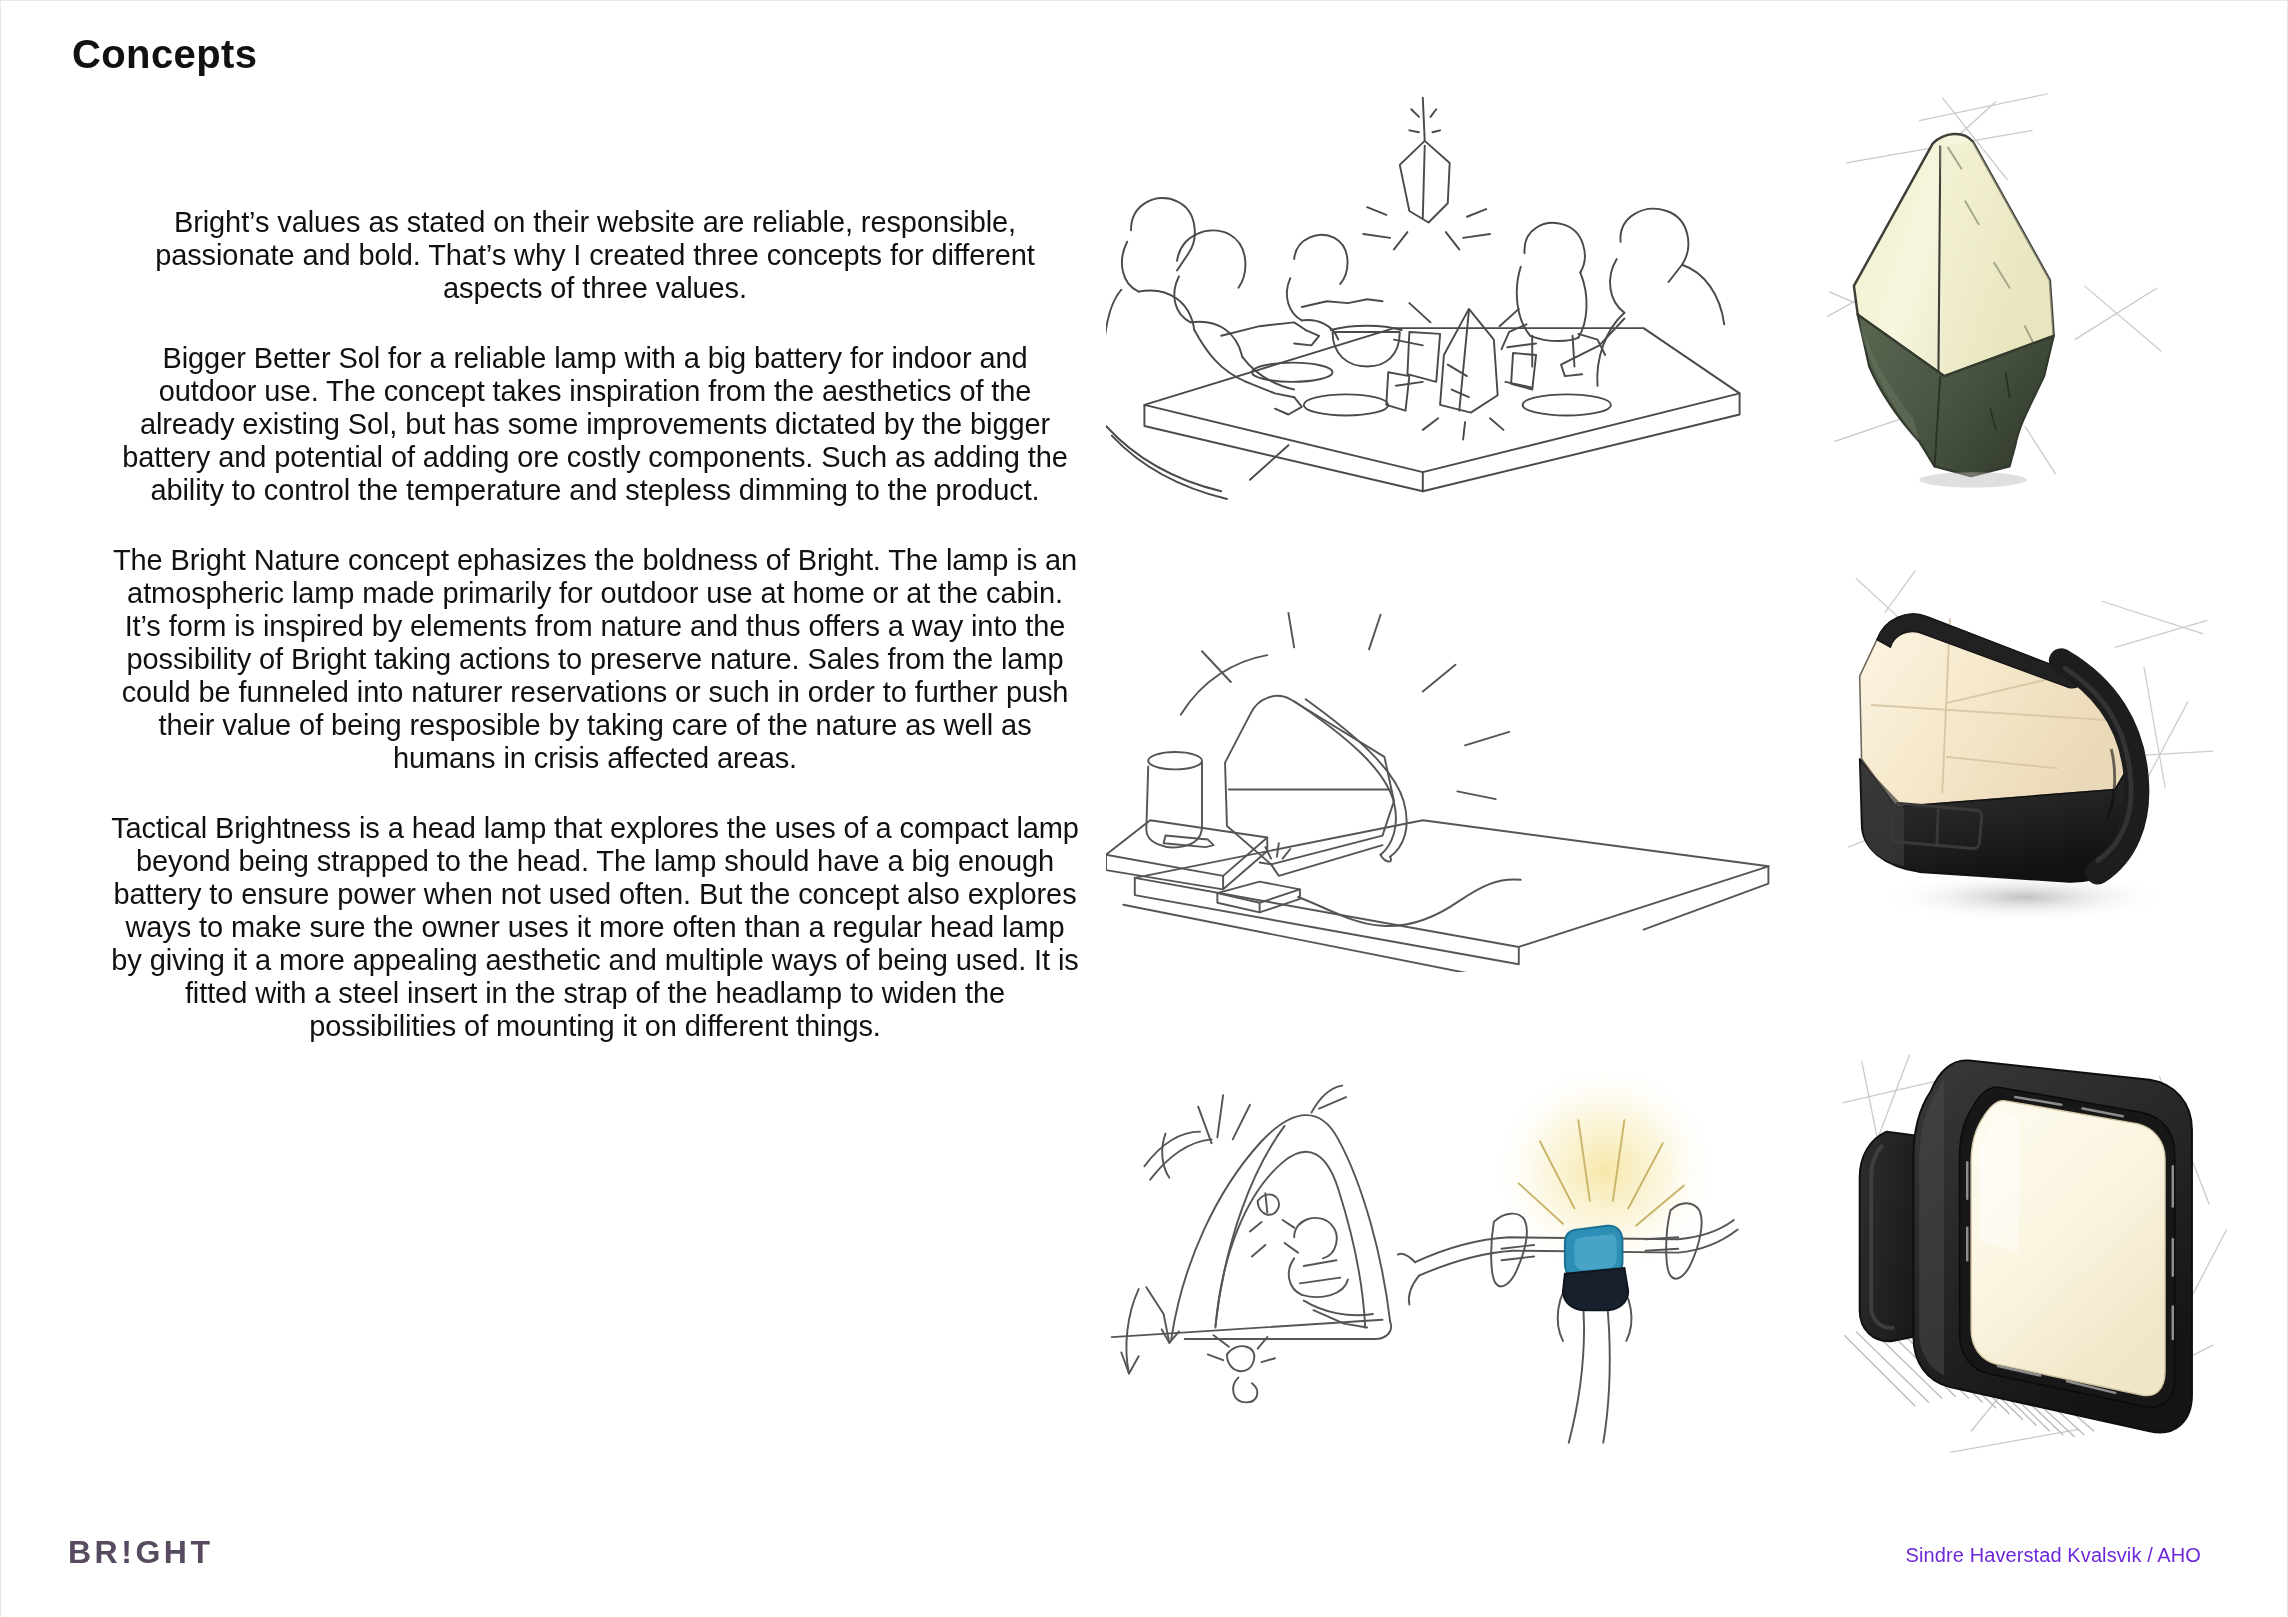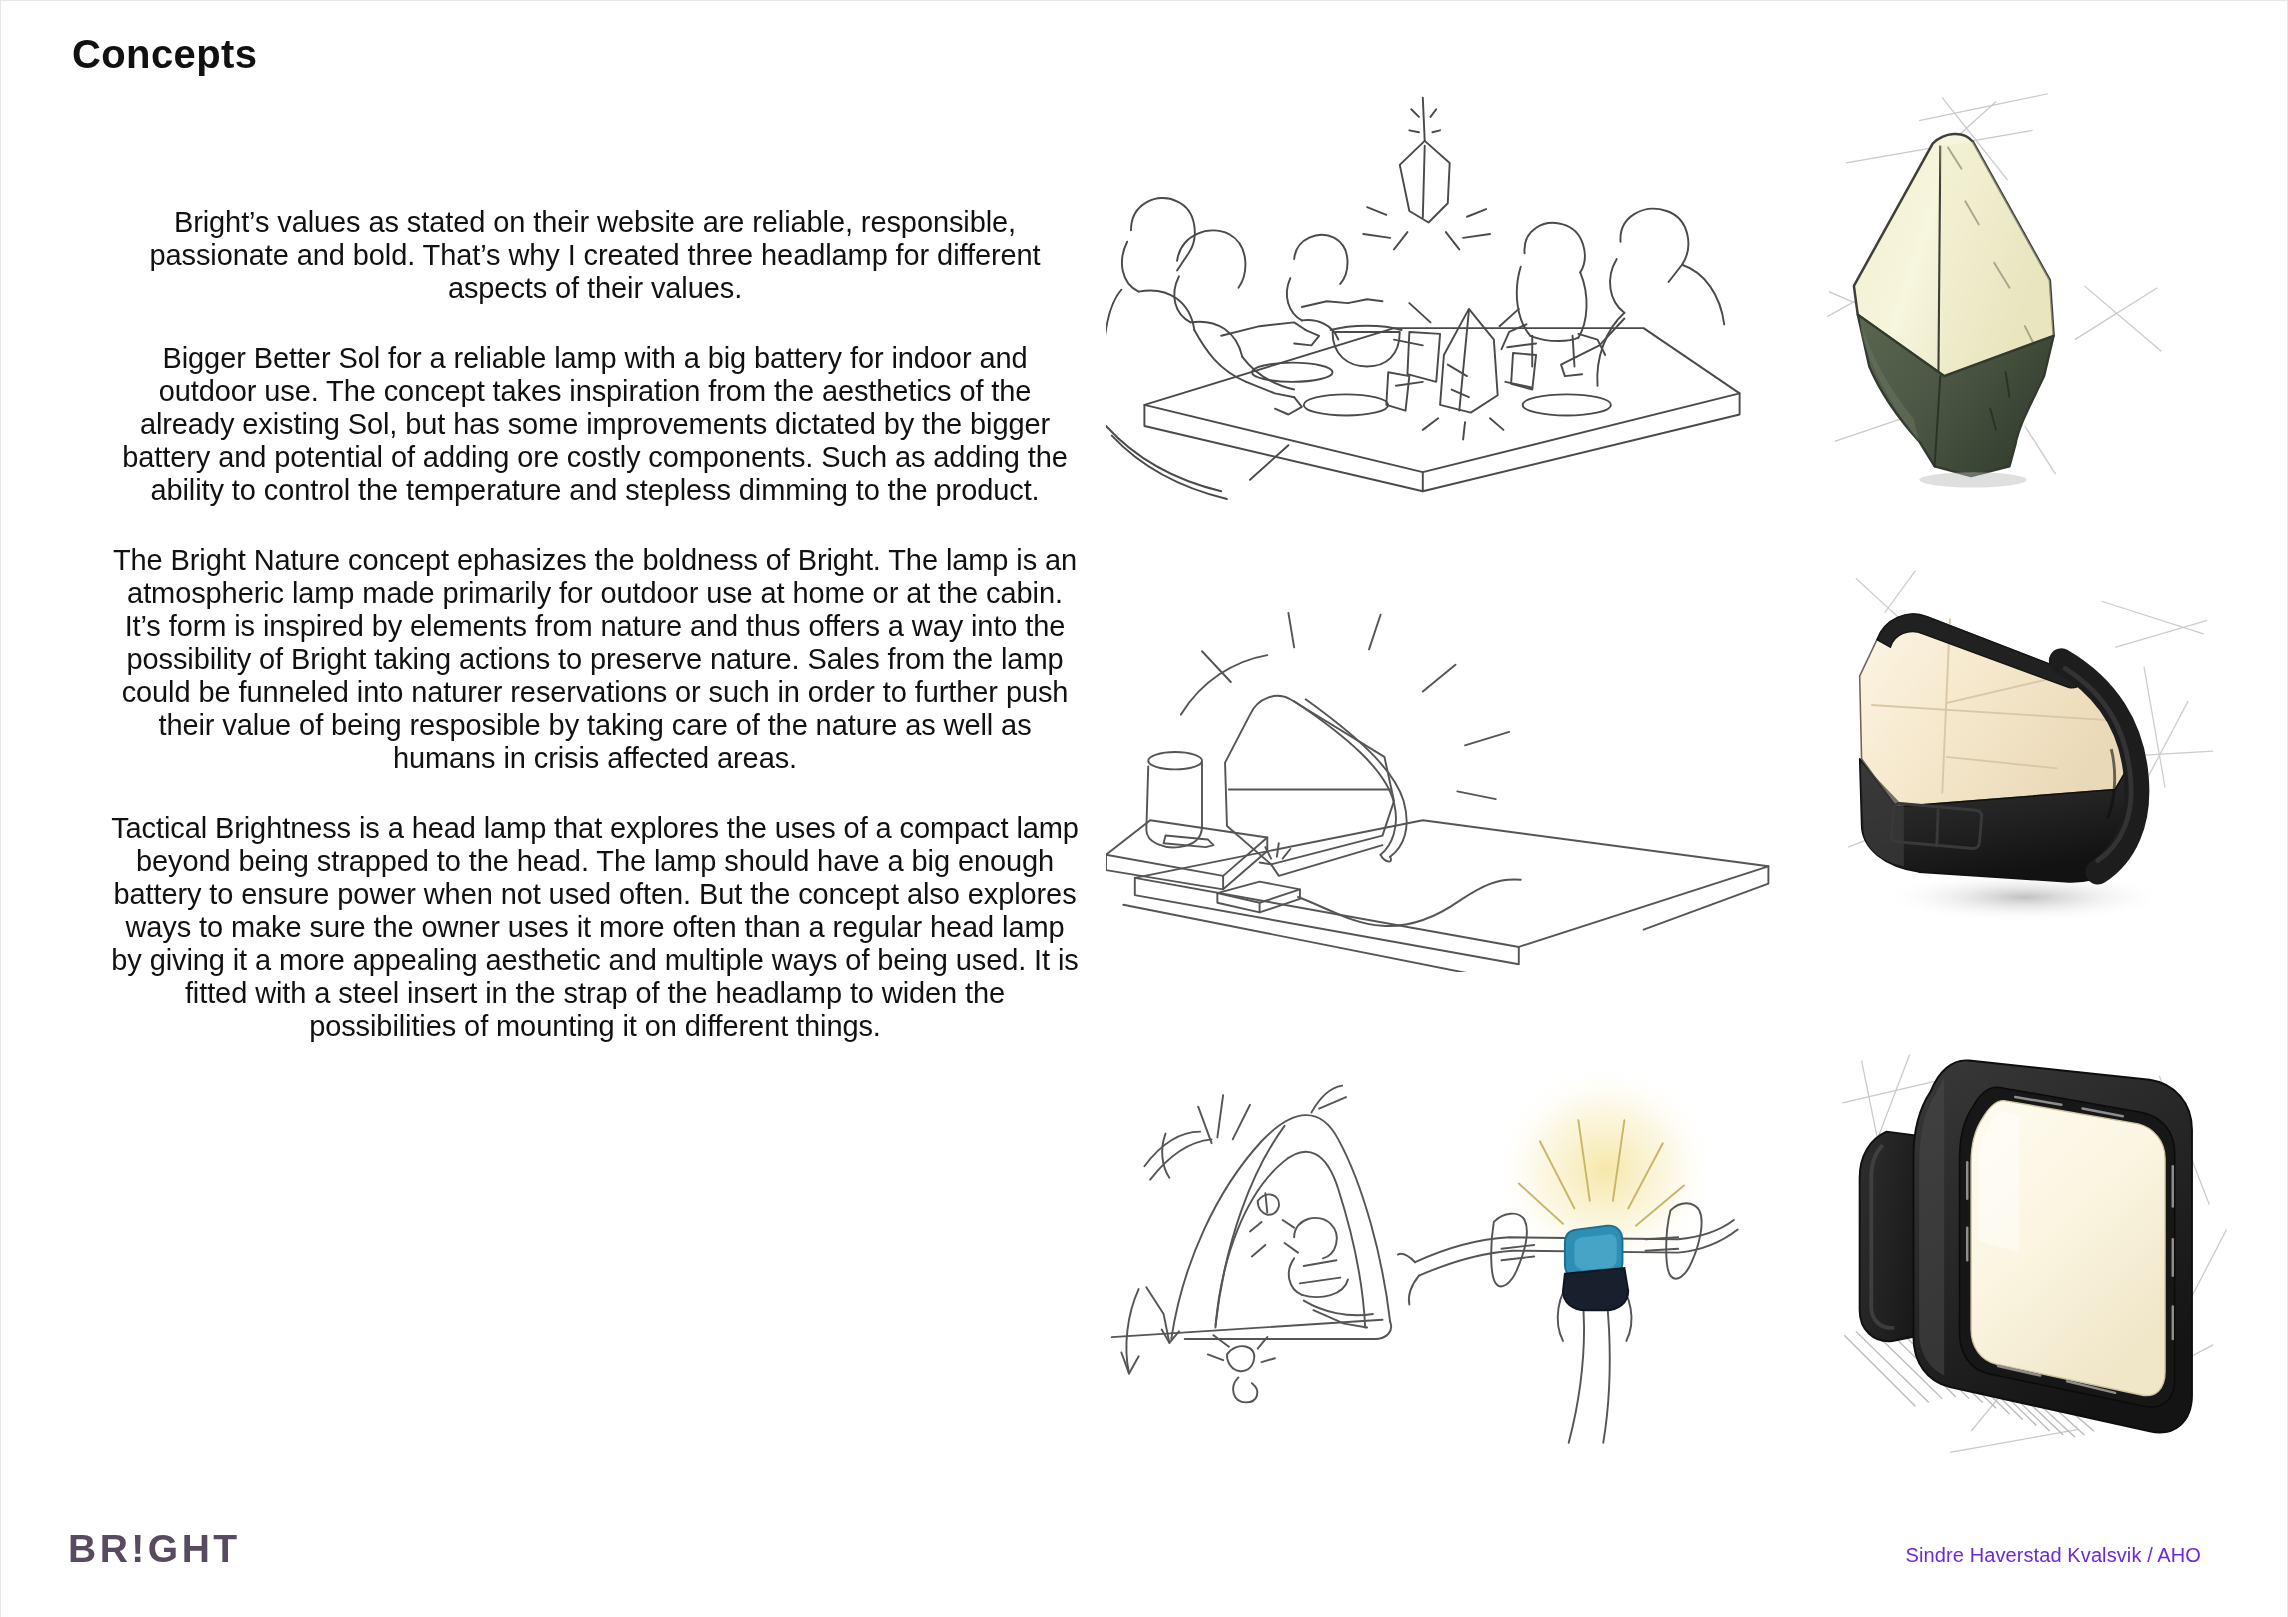--- a/index.html
+++ b/index.html
@@ -88,21 +88,21 @@
     display: block;
     width: 100%;
     height: 100%;
   }
 
   
   .logo {
     position: absolute;
     left: 67px;
     bottom: 46px;
-    font-size: 39px;
+    font-size: 32px;
     font-weight: 700;
     letter-spacing: 3.5px;
     color: #584a60;
     font-family: "Liberation Sans", sans-serif;
   }
   .credit {
     position: absolute;
     right: 86px;
     bottom: 50px;
     font-size: 20px;
@@ -113,21 +113,21 @@
   }
 </style>
 </head>
 <body>
 
 <div class="slide">
 
   <div class="slide-title">Concepts</div>
 
   <div class="copy">
-    <p>Bright’s values as stated on their website are reliable, responsible, passionate and bold. That’s why I created three headlamp for different aspects of their values.</p>
+    <p>Bright’s values as stated on their website are reliable, responsible, passionate and bold. That’s why I created three concepts for different aspects of three values.</p>
     <p>Bigger Better Sol for a reliable lamp with a big battery for indoor and outdoor use. The concept takes inspiration from the aesthetics of the already existing Sol, but has some improvements dictated by the bigger battery and potential of adding ore costly components. Such as adding the ability to control the temperature and stepless dimming to the product.</p>
     <p>The Bright Nature concept ephasizes the boldness of Bright. The lamp is an atmospheric lamp made primarily for outdoor use at home or at the cabin. It’s form is inspired by elements from nature and thus offers a way into the possibility of Bright taking actions to preserve nature. Sales from the lamp could be funneled into naturer reservations or such in order to further push their value of being resposible by taking care of the nature as well as humans in crisis affected areas.</p>
     <p>Tactical Brightness is a head lamp that explores the uses of a compact lamp beyond being strapped to the head. The lamp should have a big enough battery to ensure power when not used often. But the concept also explores ways to make sure the owner uses it more often than a regular head lamp by giving it a more appealing aesthetic and multiple ways of being used. It is fitted with a steel insert in the strap of the headlamp to widen the possibilities of mounting it on different things.</p>
   </div>
 
   <div class="media">
 
     <div class="media-row row-1">
 
       <div class="sketch-cell">

